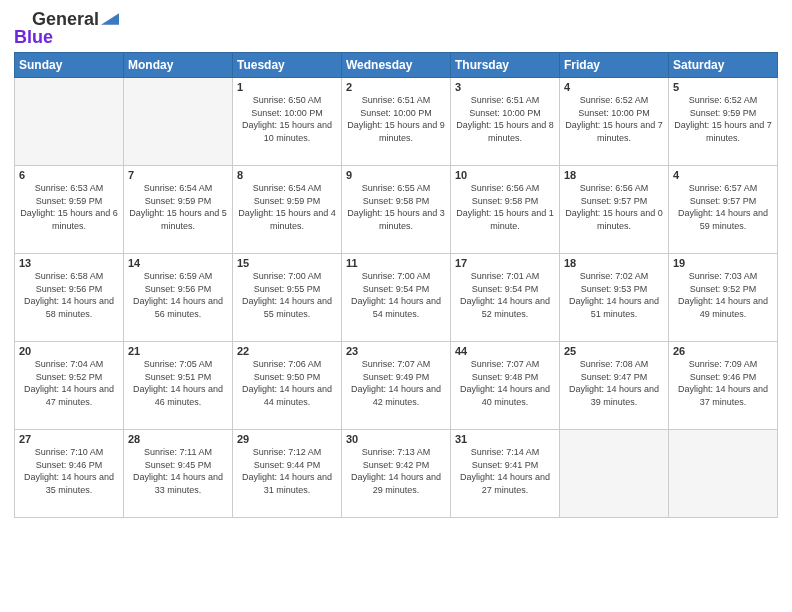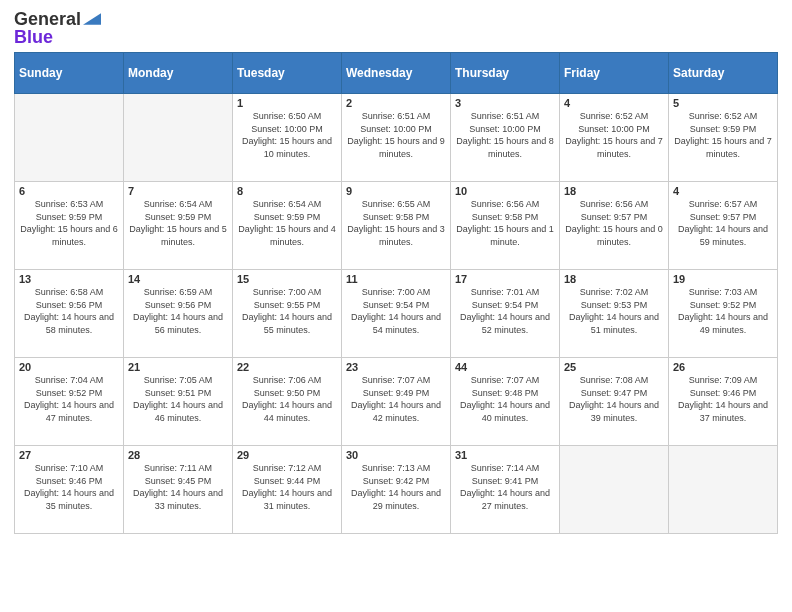--- a/index.html
+++ b/index.html
@@ -42,20 +42,21 @@
     .logo-icon {
       width: 18px;
       height: 14px;
       display: inline-block;
       margin-left: 2px;
       vertical-align: middle;
     }
     .logo-row {
       display: flex;
       align-items: center;
+      margin-left: 18px;
     }
     .title-block {
       text-align: right;
     }
     .month-title {
       font-size: 36px;
       font-weight: bold;
       color: #333;
       line-height: 1.1;
     }
@@ -67,21 +68,21 @@
     .calendar {
       width: 100%;
       border-collapse: collapse;
       table-layout: fixed;
     }
     .calendar th {
       background: #3a7abf;
       color: #fff;
       font-size: 12px;
       font-weight: bold;
-      padding: 13px 4px;
+      padding: 5px 4px;
       border: 1px solid #2e6aa0;
       text-align: left;
     }
     .calendar td {
       border: 1px solid #ccc;
       vertical-align: top;
       padding: 3px 4px;
       font-size: 9.5px;
       color: #333;
       height: 88px;

